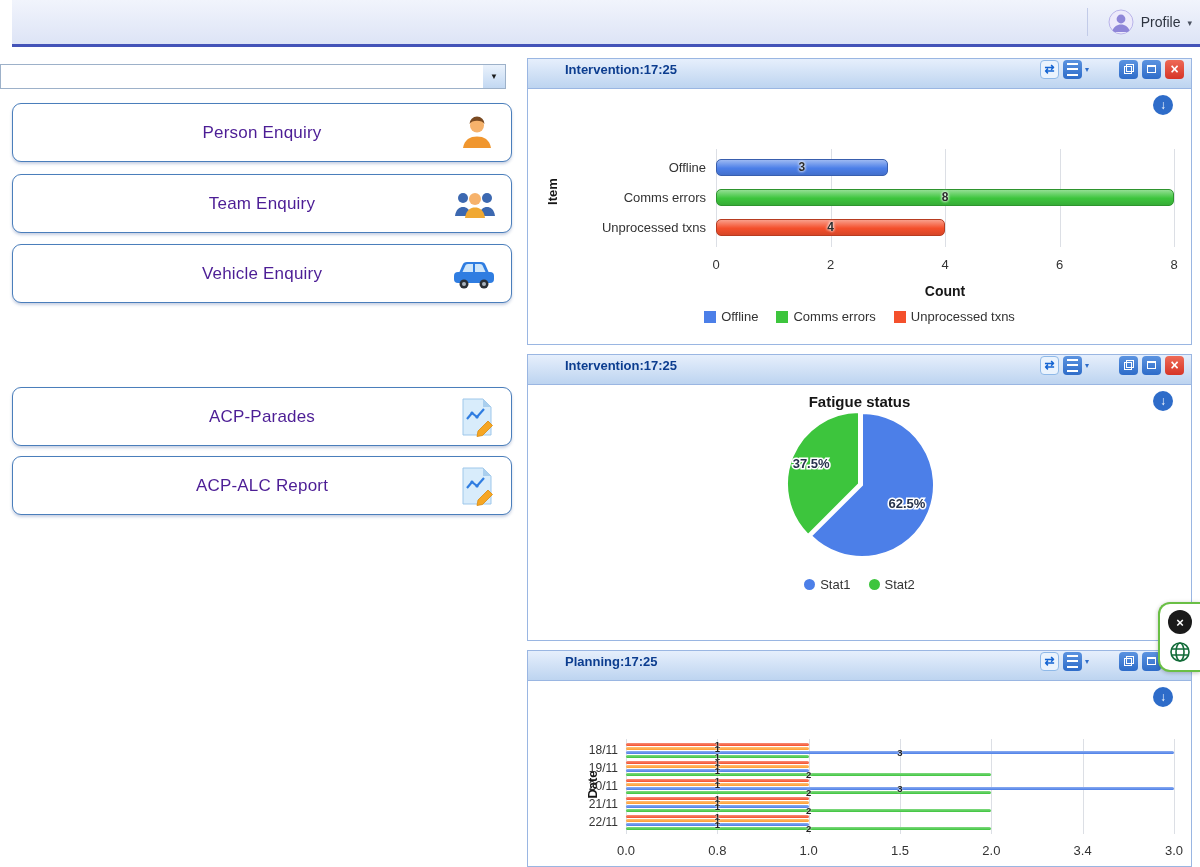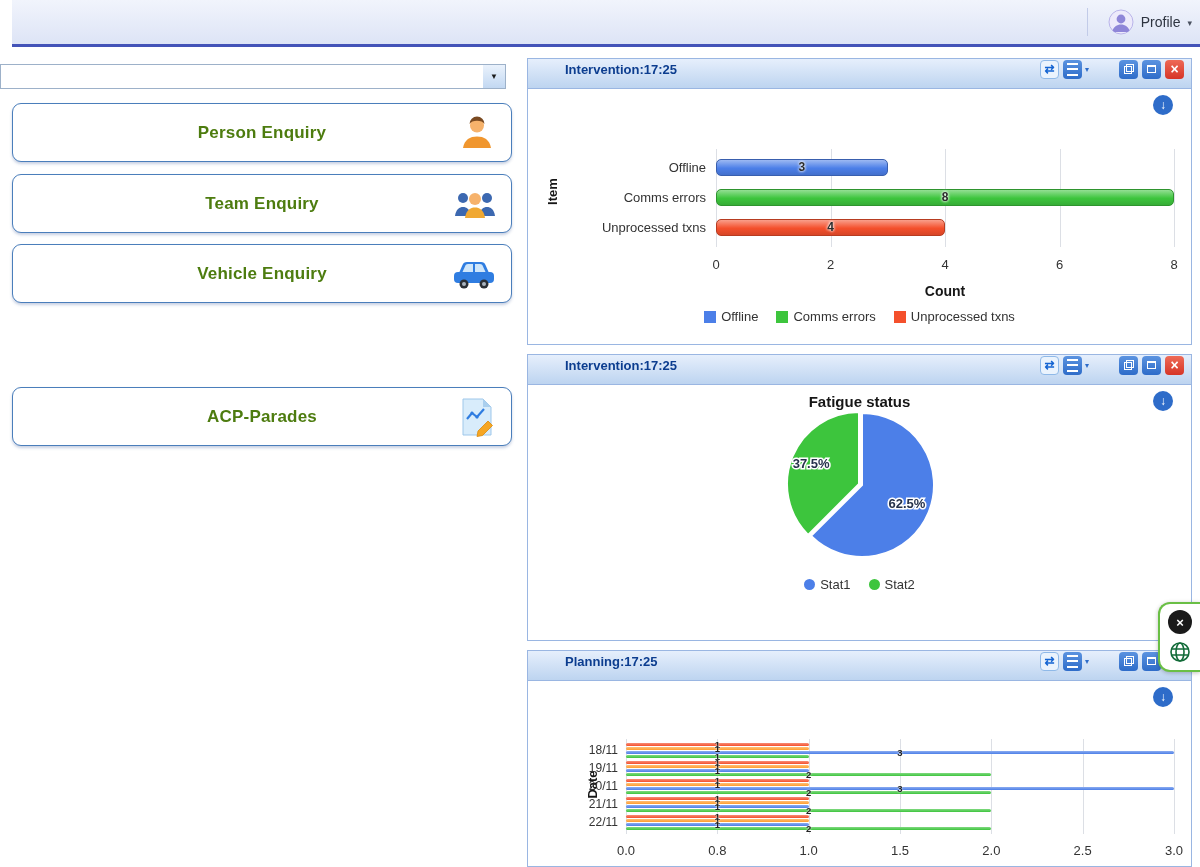--- a/index.html
+++ b/index.html
@@ -12,21 +12,21 @@
   .profile-btn{position:absolute;right:12px;top:6px;height:32px;display:flex;align-items:center;gap:7px;padding:0 8px;cursor:pointer;border-radius:6px}
   .profile-label{font-size:14px;color:#2e3440}
   .profile-caret{font-size:9px;color:#4a5160;margin-top:2px}
 
   
   .combo{position:absolute;left:0;top:64px;width:506px;height:25px;background:#fff;border:1px solid #9db1c9;box-sizing:border-box;display:flex}
   .combo-text{flex:1;font-size:13px;color:#333;padding:4px 6px}
   .combo-btn{width:22px;border-left:1px solid #9db1c9;background:linear-gradient(#eaf2fc,#c2d8f2);display:flex;align-items:center;justify-content:center;font-size:8px;color:#1b1b1b;cursor:pointer;border:none}
   .enq-btn{position:absolute;left:12px;width:498px;height:57px;background:#fff;border:1px solid #4a7ebb;border-radius:9px;box-shadow:0 2px 3px rgba(70,100,160,.3);display:flex;align-items:center;justify-content:center;cursor:pointer}
   #btn-person{top:103px}#btn-team{top:174px}#btn-vehicle{top:244px}#btn-parades{top:387px}#btn-alc{top:456px}
-  .enq-label{font-size:17px;font-weight:bold;color:#4d7c0f;letter-spacing:.2px}
+  .enq-label{font-size:17px;font-weight:normal;color:#4c1d95;letter-spacing:.2px}
   .enq-icon{position:absolute;right:14px;top:50%;transform:translateY(-50%);display:flex}
 
   
   .panel{position:absolute;left:527px;width:665px;background:#fff;border:1px solid #9ab6e2;box-sizing:border-box}
   #panel-0{top:58px;height:287px}
   #panel-1{top:354px;height:287px}
   #panel-2{top:650px;height:217px}
   .panel-header{height:30px;background:linear-gradient(#e6effc,#bdd4f0);border-bottom:1px solid #9ab6e2;display:flex;align-items:center;padding:0 7px 9px 37px;box-sizing:border-box}
   .panel-title{font-size:13px;font-weight:bold;color:#0c3d8f}
   .panel-tools{margin-left:auto;display:flex;align-items:center;gap:4px}
@@ -171,20 +171,33 @@
         <path d="M4 2h20l8 8v28H4z" fill="#d8ecfb" stroke="#9ec7ea"></path>
         <path d="M24 2l8 8h-8z" fill="#aacfee"></path>
         <polyline points="8,22 13,16 18,20 25,12" fill="none" stroke="#2f7de1" stroke-width="2.2"></polyline>
         <circle cx="13" cy="16" r="1.6" fill="#2f7de1"></circle>
           <circle cx="18" cy="20" r="1.6" fill="#2f7de1"></circle>
         <path d="M19 34l10-10 4.5 4.5-10 10-5.5 1z" fill="#f6a623" stroke="#d98a0e" stroke-width=".8"></path>
       </svg>
     </span>
   </div>
 
+  <div class="enq-btn" id="btn-alc">
+    <span class="enq-label">ACP-ALC Report</span>
+    <span class="enq-icon">
+      <svg width="38" height="40" viewBox="0 0 38 40">
+        <path d="M4 2h20l8 8v28H4z" fill="#d8ecfb" stroke="#9ec7ea"></path>
+        <path d="M24 2l8 8h-8z" fill="#aacfee"></path>
+        <polyline points="8,22 13,16 18,20 25,12" fill="none" stroke="#2f7de1" stroke-width="2.2"></polyline>
+        <circle cx="13" cy="16" r="1.6" fill="#2f7de1"></circle>
+          <circle cx="18" cy="20" r="1.6" fill="#2f7de1"></circle>
+        <path d="M19 34l10-10 4.5 4.5-10 10-5.5 1z" fill="#f6a623" stroke="#d98a0e" stroke-width=".8"></path>
+      </svg>
+    </span>
+  </div>
 
   <section class="panel" id="panel-0">
     <div class="panel-header">
       <span class="panel-title">Intervention:17:25</span>
       <div class="panel-tools">
         <button class="tool tool-refresh">⇄</button>
         <button class="tool tool-menu">
             <span class="menu-lines"></span>
           </button>
         <span class="menu-caret">▾</span>
@@ -409,21 +422,21 @@
             </div>
           </div>
         </div>
       </div>
     <div class="xticks" id="xticks-2">
         <span class="xtick" style="left: 0%;">0.0</span>
         <span class="xtick" style="left: 16.6667%;">0.8</span>
         <span class="xtick" style="left: 33.3333%;">1.0</span>
         <span class="xtick" style="left: 50%;">1.5</span>
         <span class="xtick" style="left: 66.6667%;">2.0</span>
-        <span class="xtick" style="left: 83.3333%;">2.5</span>
+        <span class="xtick" style="left: 83.3333%;">3.4</span>
         <span class="xtick" style="left: 100%;">3.0</span>
       </div>
   </section>
 
   <div class="float-tools">
     <div class="ft-close">×</div>
     <div class="ft-globe">
       <svg width="24" height="24" viewBox="0 0 24 24" fill="none" stroke="#136b39" stroke-width="1.6">
         <circle cx="12" cy="12" r="9"></circle>
         <ellipse cx="12" cy="12" rx="4" ry="9"></ellipse>

